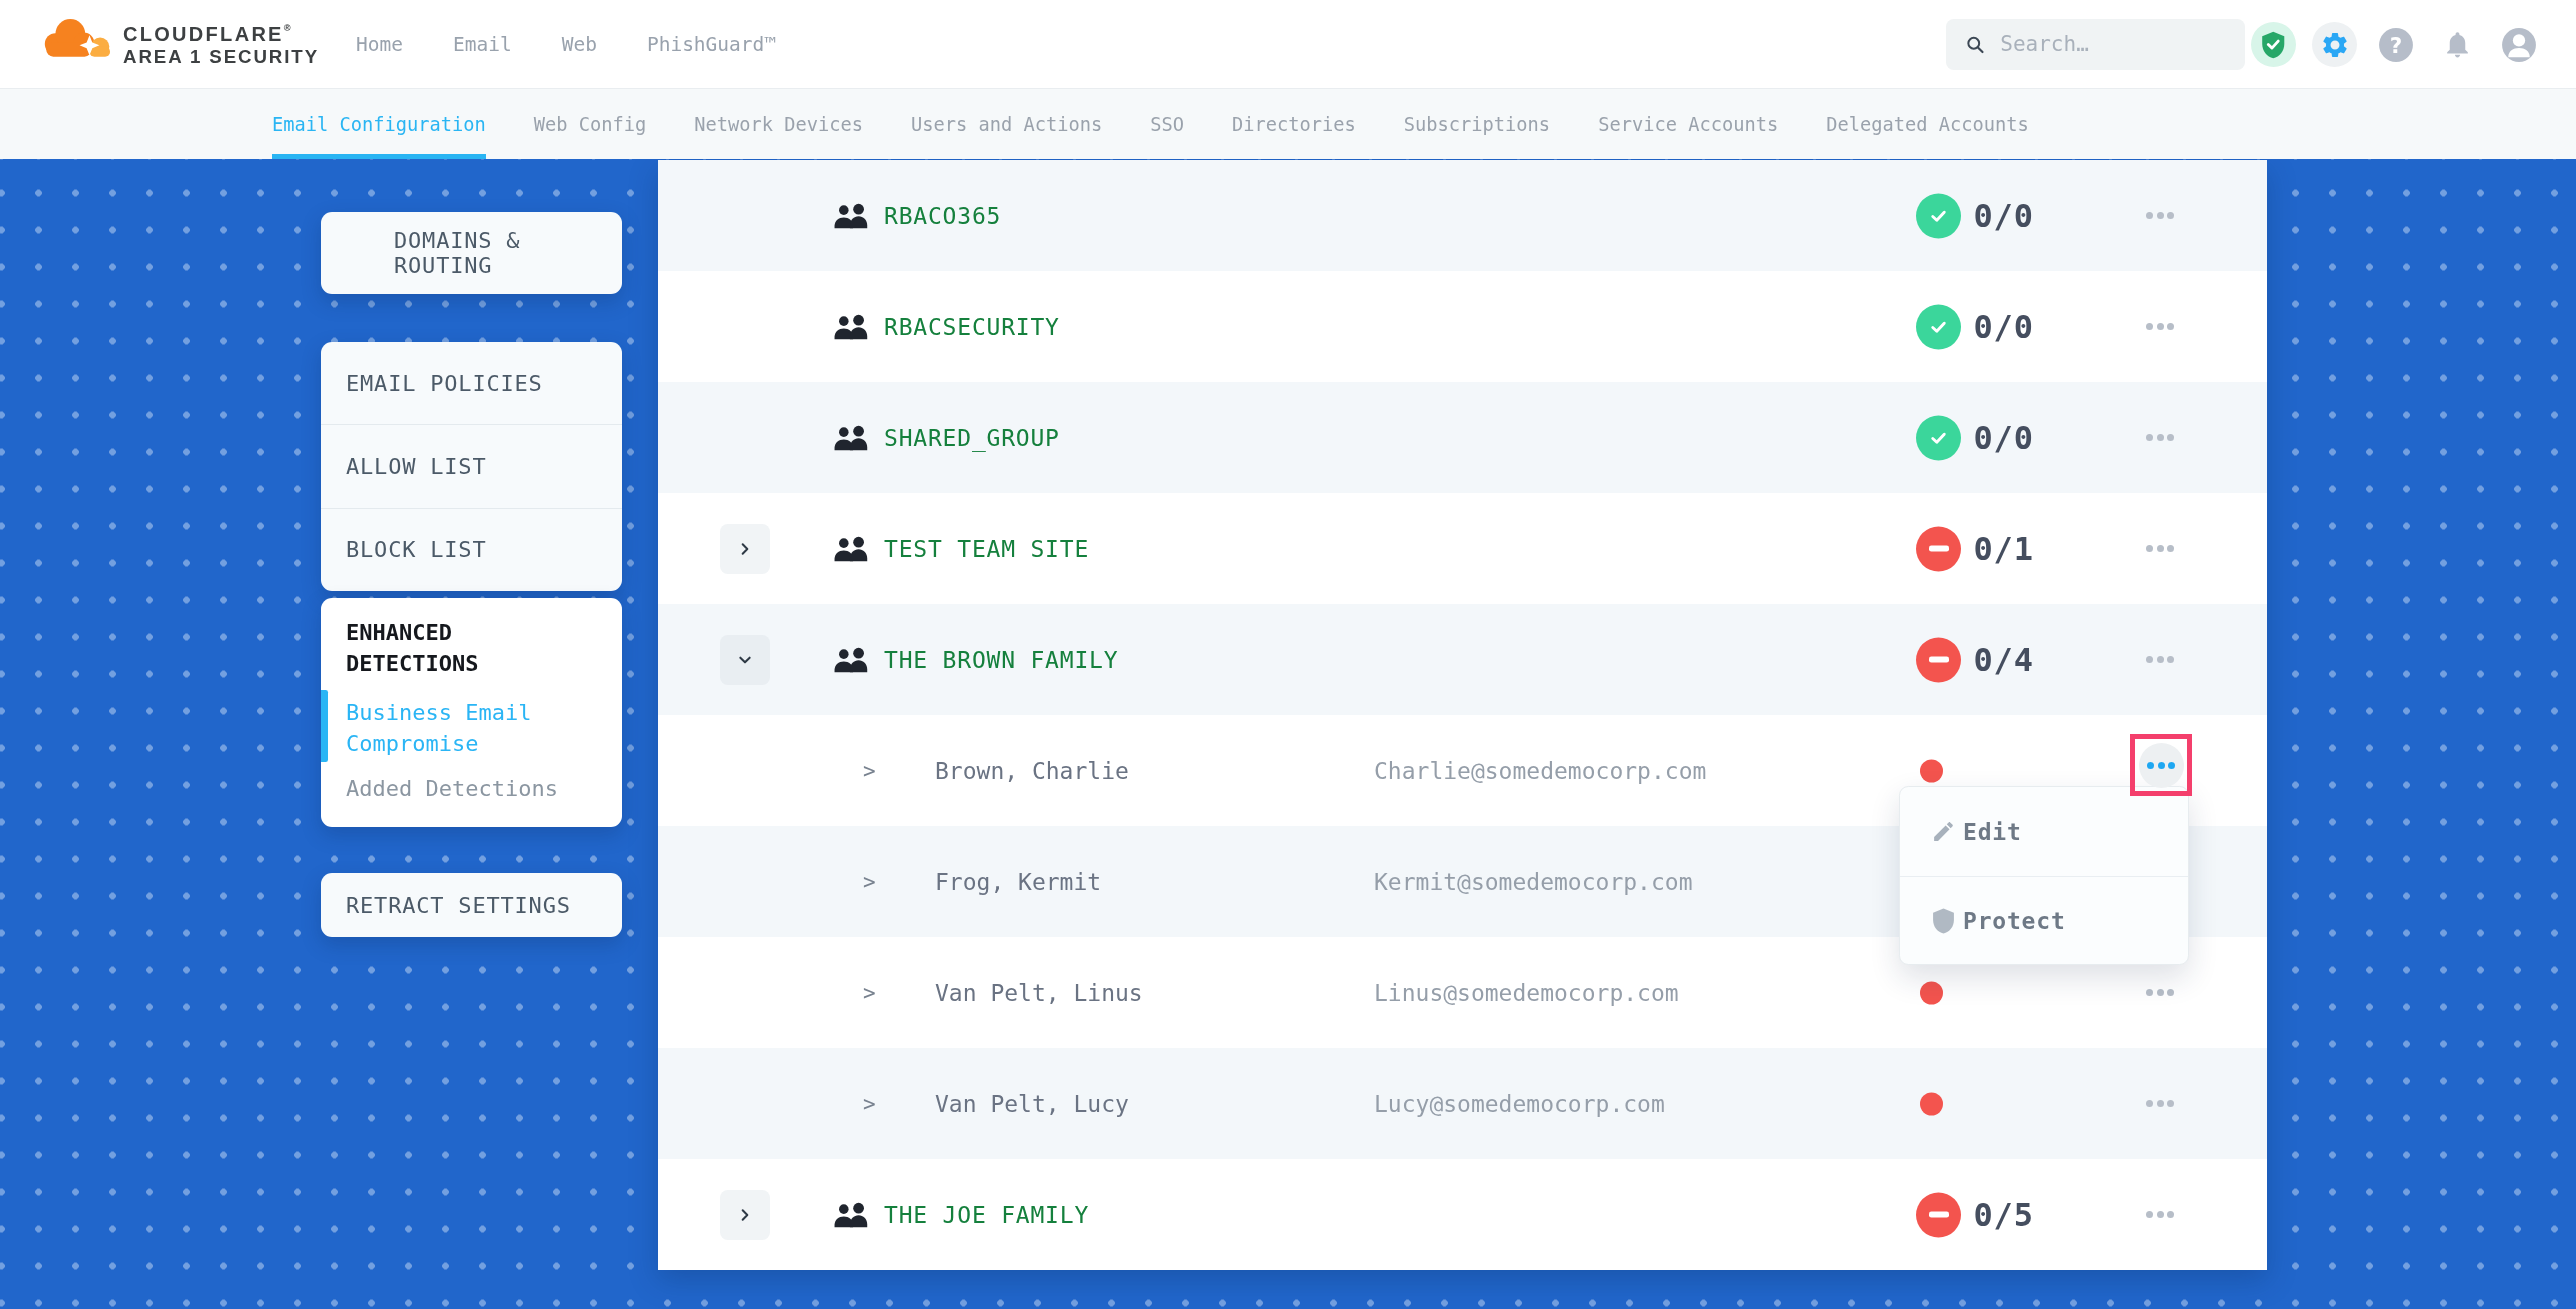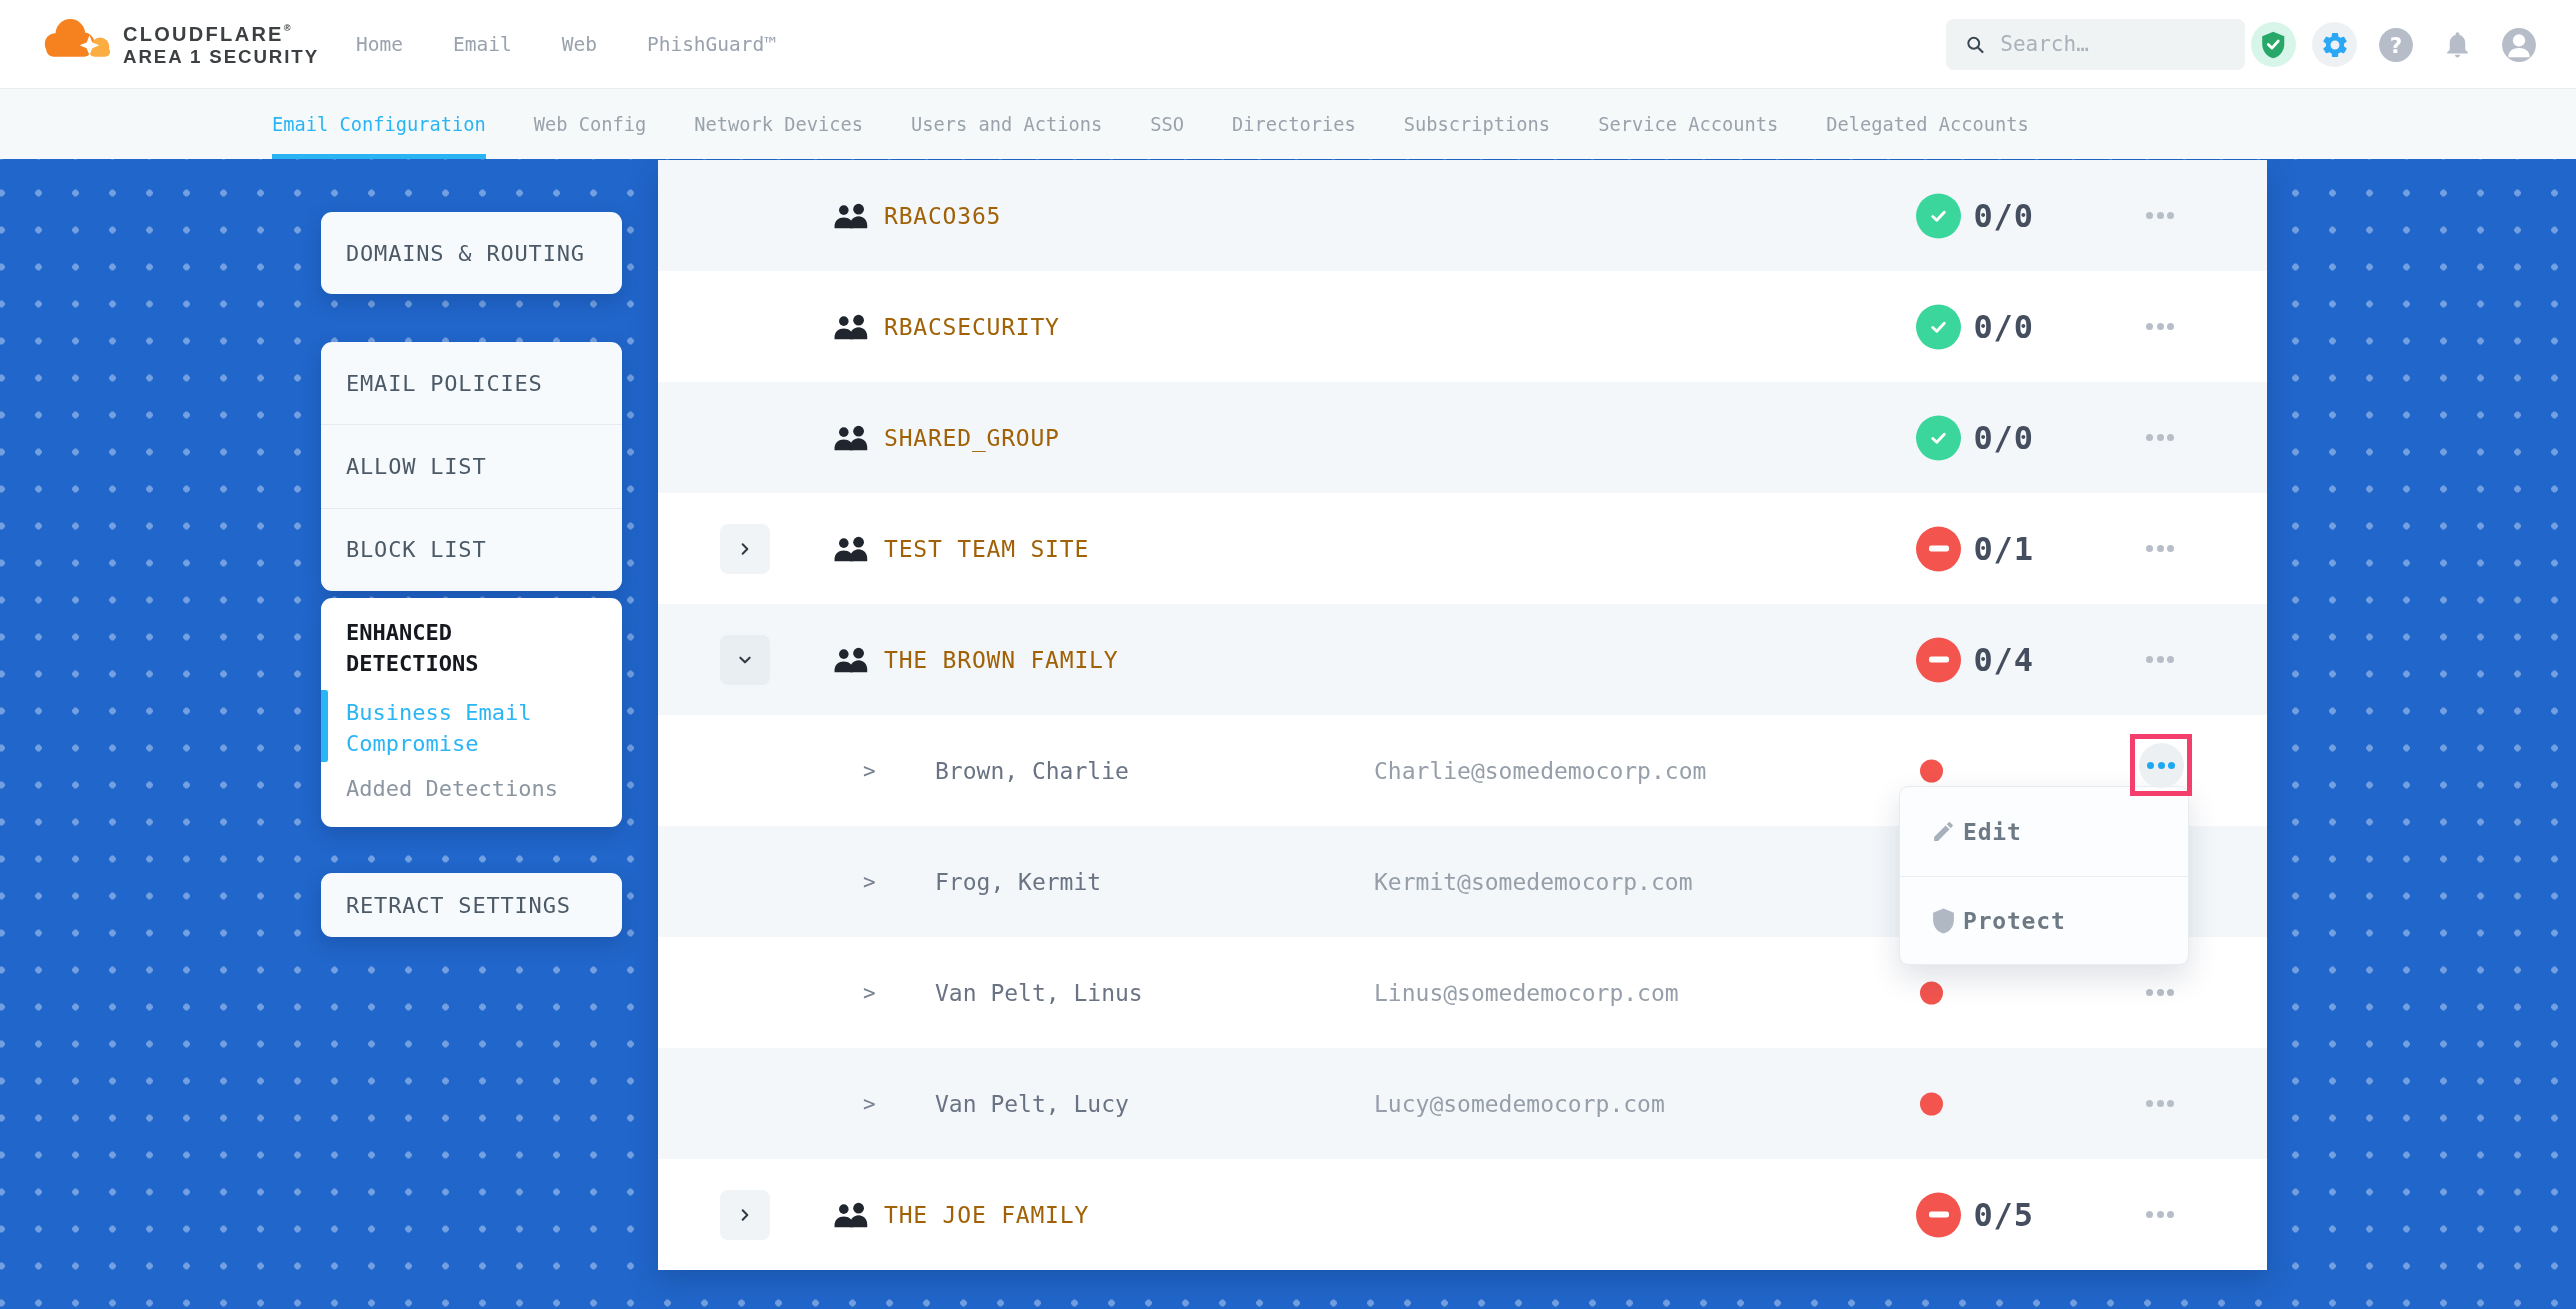--- a/index.html
+++ b/index.html
@@ -47,21 +47,21 @@
   .subnav-tabs{ position:absolute; left:272px; top:0; height:100%; display:flex; gap:48px; }
   .tab{ position:relative; height:100%; display:flex; align-items:center; font-size:18.7px; color:#9aa2ac; cursor:pointer; white-space:nowrap; }
   .tab.active{ color:#29b5f3; }
   .tab.active::after{ content:""; position:absolute; left:0; right:0; bottom:0; height:5.4px; background:#29b5f3; }
 
   
   .card{
     position:absolute; left:321px; width:301px; background:#f7fafc; border-radius:11px;
     box-shadow:0 7.8px 20px rgba(9,38,84,.22); z-index:10;
   }
-  .card-1{ top:212px; height:82px; display:flex; align-items:center; }
+  .card-1{ top:212px; height:82px; display:flex; align-items:center;padding-left:48px; }
   .card-2{ top:342px; height:249px; display:flex; flex-direction:column; }
   .card-2 .side-item{ flex:1; display:flex; align-items:center; }
   .card-2 .side-item + .side-item{ border-top:0.8px solid #e4eaee; }
   .card-3{ top:598px; height:229px; background:#ffffff; padding:18.7px 25px; overflow:hidden; }
   .card-4{ top:873px; height:64px; display:flex; align-items:center; }
   .side-label{ padding-left:25px; font-size:22px; color:#4c5a68; letter-spacing:0.8px; cursor:pointer; }
   .card-3 .enh-header{ width:243px; font-size:22px; line-height:31px; font-weight:bold; color:#15181d; margin-bottom:18.7px; cursor:pointer; }
   .card-3 .bec-item{ width:243px; font-size:22px; line-height:31px; color:#2ab5f5; margin-bottom:17px; cursor:pointer; }
   .card-3 .added-item{ font-size:22px; color:#8b96a1; cursor:pointer; }
   .accent-bar{ position:absolute; left:0; top:92px; width:7px; height:72px; background:#2ab5f5; border-radius:0 2.3px 2.3px 0; }
@@ -78,21 +78,21 @@
     position:absolute; left:62px; top:50%; transform:translateY(-50%);
     width:50px; height:50px; border:none; border-radius:7.8px; background:#f1f4f6;
     display:flex; align-items:center; justify-content:center; cursor:pointer;
   }
   .row.alt .chev-btn{ background:#e9eef2; }
   .chev-btn svg{ display:block; }
   .chev-btn.down svg{ transform:rotate(90deg); }
 
   .gicon{ position:absolute; left:175px; top:50%; transform:translateY(-50%); display:flex; }
   .gname{ position:absolute; left:226px; top:50%; transform:translateY(-50%);
-          font-size:23px; letter-spacing:0.8px; color:#a16207; white-space:nowrap; }
+          font-size:23px; letter-spacing:0.8px; color:#15803d; white-space:nowrap; }
   .mprefix{ position:absolute; left:205px; top:50%; transform:translateY(-50%); font-size:21px; color:#78828f; }
   .mname{ position:absolute; left:257px; top:50%; transform:translateY(-50%);
           font-size:23px; color:#6a7383; white-space:nowrap;margin-left:20px; }
   .memail{ position:absolute; left:716px; top:50%; transform:translateY(-50%);
            font-size:23px; color:#959ea9; white-space:nowrap; }
 
   .status{ position:absolute; left:1258px; top:50%; transform:translateY(-50%);
            display:flex; align-items:center; gap:12.5px; }
   .circle{ width:45px; height:45px; border-radius:50%; display:flex; align-items:center; justify-content:center; }
   .circle.ok{ background:#3bd69b; }

